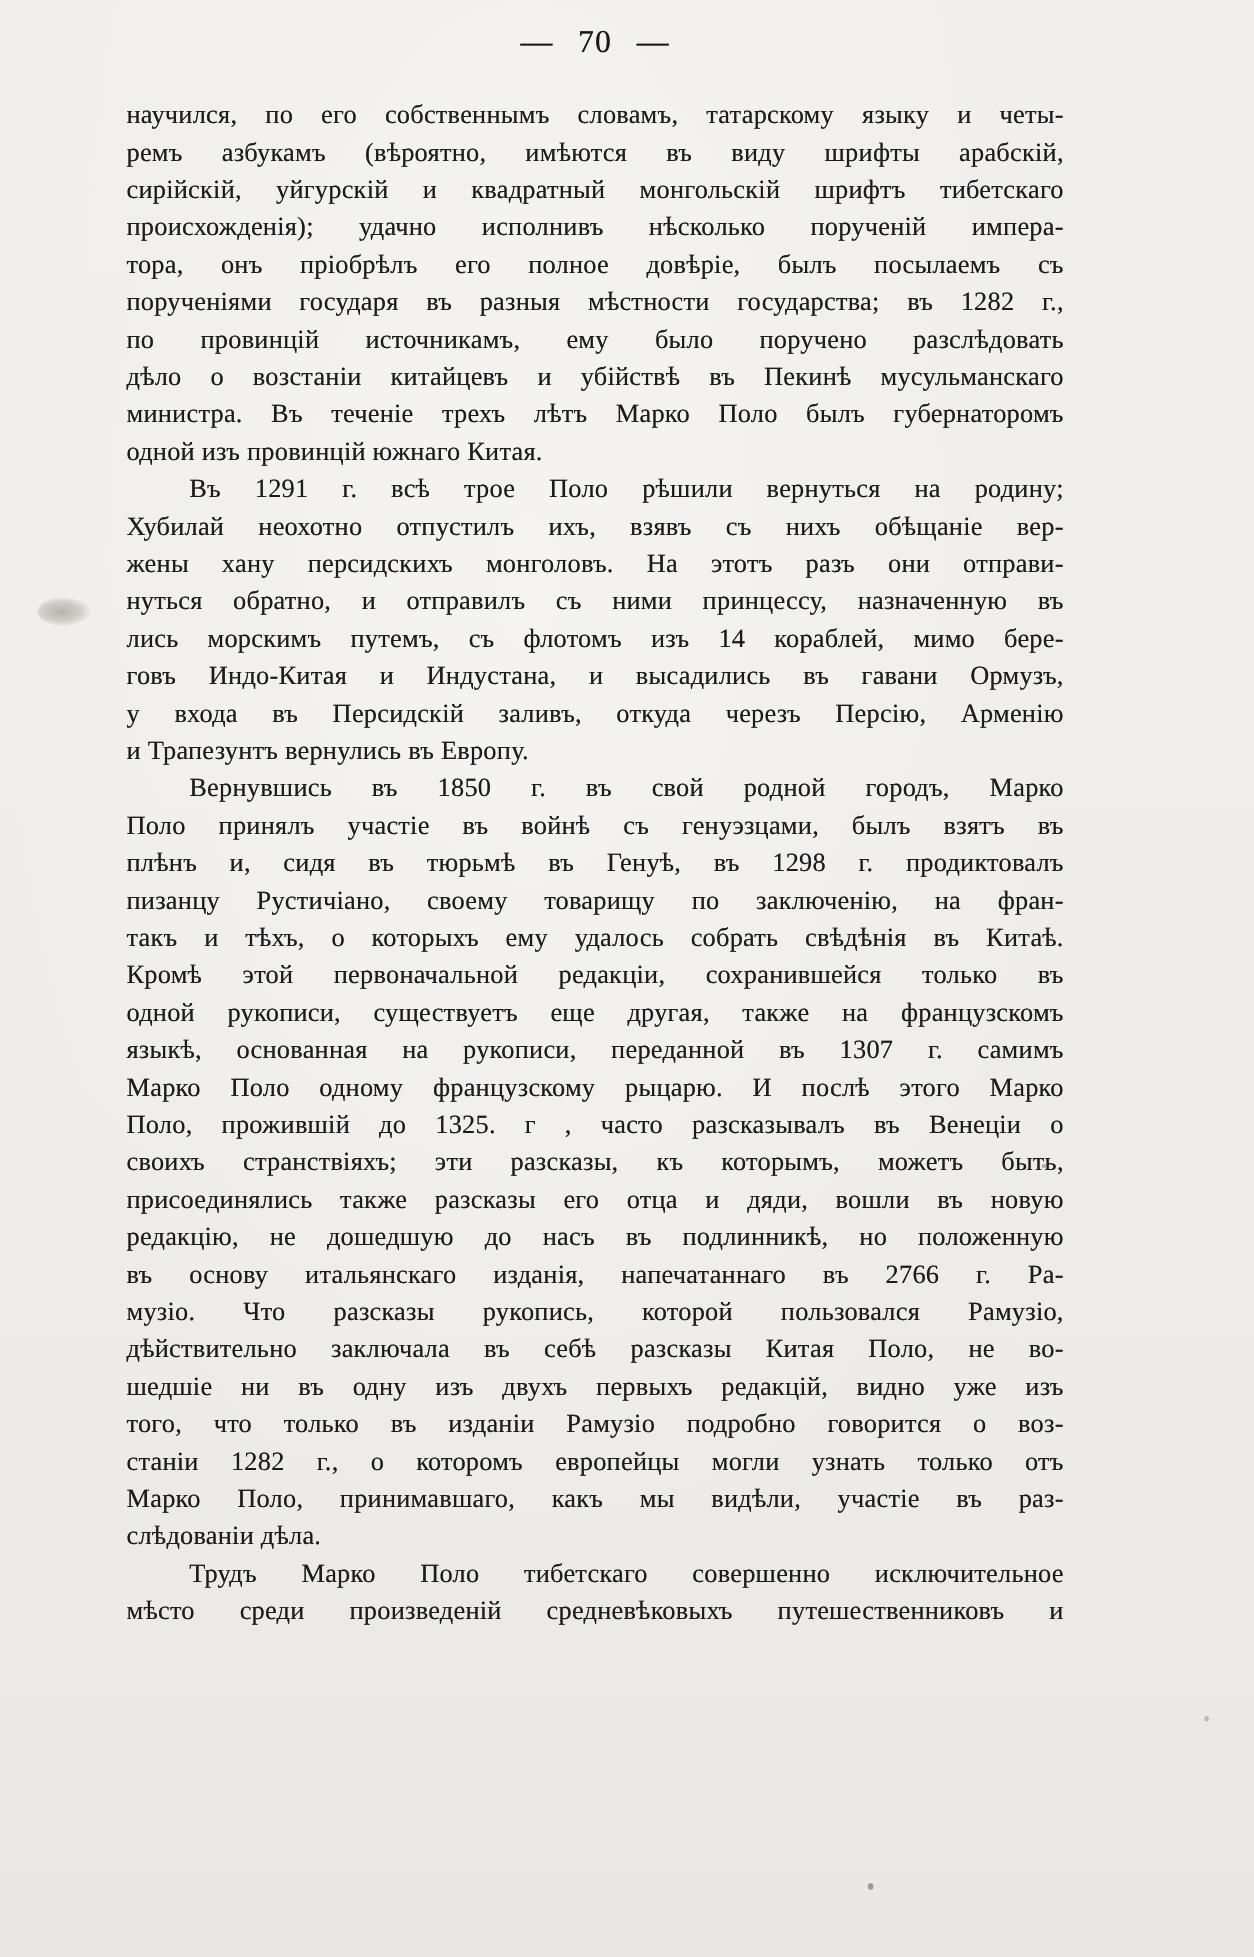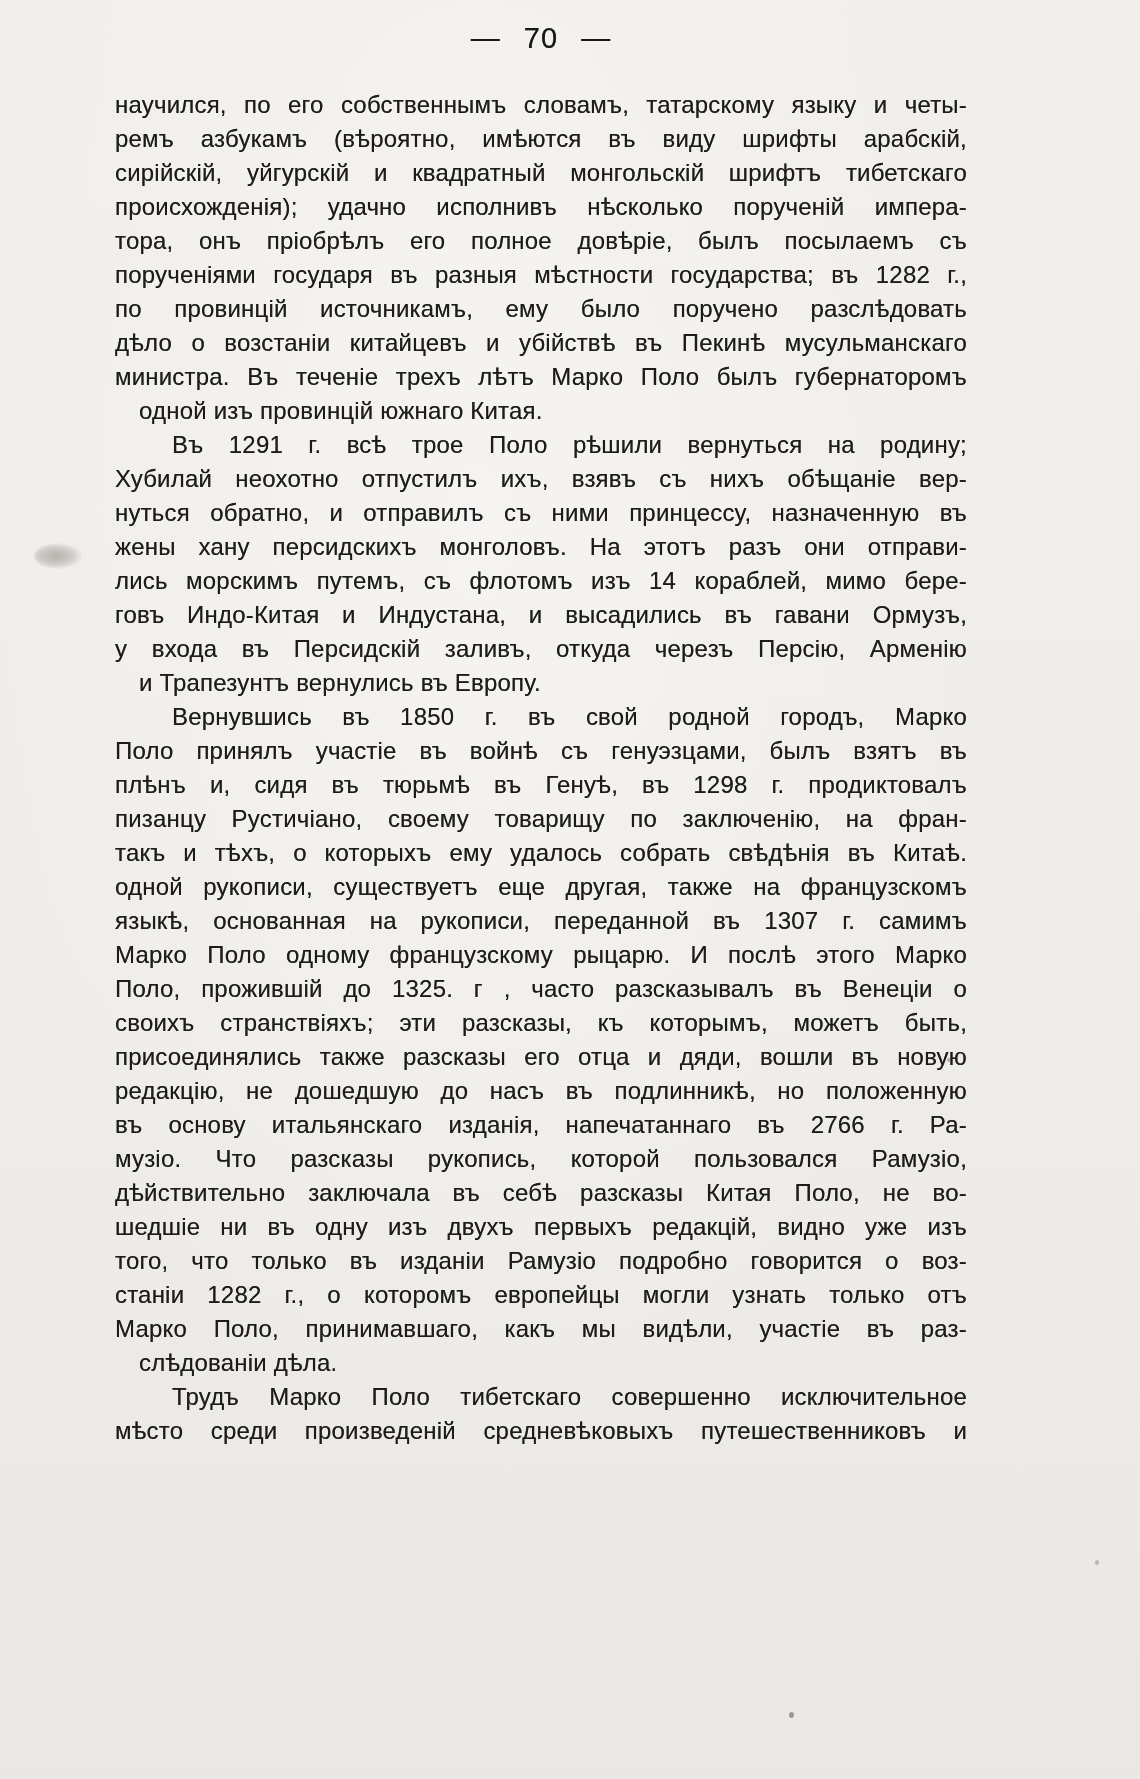--- a/index.html
+++ b/index.html
@@ -6,21 +6,21 @@
 
   .page {
     position: relative;
     width: 1140px;
     height: 1779px;
     margin: 0 auto;
     overflow: hidden;
     background:
       radial-gradient(ellipse at 42% 30%, rgba(255,255,255,0.35) 0%, rgba(255,255,255,0) 55%),
       linear-gradient(180deg, #f1efec 0%, #efedea 55%, #eae8e4 100%);
-    font-family: Liberation Sans, sans-serif;
+    font-family: Liberation Serif, serif;
     color: #1d1c1a;
   }
 
   .page-header {
     position: absolute;
     top: 22px;
     left: 115px;
     width: 852px;
     text-align: center;
     font-size: 29px;
@@ -41,21 +41,21 @@
   }
 
   .para { margin: 0; padding: 0; }
 
   .line {
     line-height: 34px;
     text-align: justify;
     text-align-last: justify;
     white-space: normal;
   }
-  .line.end  { text-align: right; text-align-last: left; margin-left: 24px; }
+  .line.end  { text-align: right; text-align-last: left; }
   .line.ind  { text-indent: 57px; }
 
   
   .smudge {
     position: absolute;
     left: 34px;
     top: 543px;
     width: 48px;
     height: 26px;
     border-radius: 50%;
@@ -89,34 +89,35 @@
       <div class="line">порученіями государя въ разныя мѣстности государства; въ 1282 г.,</div>
       <div class="line">по провинцій источникамъ, ему было поручено разслѣдовать</div>
       <div class="line">дѣло о возстаніи китайцевъ и убійствѣ въ Пекинѣ мусульманскаго</div>
       <div class="line">министра. Въ теченіе трехъ лѣтъ Марко Поло былъ губернаторомъ</div>
       <div class="line end">одной изъ провинцій южнаго Китая.</div>
     </div>
 
     <div class="para">
       <div class="line ind">Въ 1291 г. всѣ трое Поло рѣшили вернуться на родину;</div>
       <div class="line">Хубилай неохотно отпустилъ ихъ, взявъ съ нихъ обѣщаніе вер-</div>
+      <div class="line">жены хану персидскихъ монголовъ. На этотъ разъ они отправи-</div>
       <div class="line">нуться обратно, и отправилъ съ ними принцессу, назначенную въ</div>
-      <div class="line">жены хану персидскихъ монголовъ. На этотъ разъ они отправи-</div>
       <div class="line">лись морскимъ путемъ, съ флотомъ изъ 14 кораблей, мимо бере-</div>
       <div class="line">говъ Индо-Китая и Индустана, и высадились въ гавани Ормузъ,</div>
       <div class="line">у входа въ Персидскій заливъ, откуда черезъ Персію, Арменію</div>
       <div class="line end">и Трапезунтъ вернулись въ Европу.</div>
     </div>
 
     <div class="para">
       <div class="line ind">Вернувшись въ 1850 г. въ свой родной городъ, Марко</div>
       <div class="line">Поло принялъ участіе въ войнѣ съ генуэзцами, былъ взятъ въ</div>
       <div class="line">плѣнъ и, сидя въ тюрьмѣ въ Генуѣ, въ 1298 г. продиктовалъ</div>
       <div class="line">пизанцу Рустичіано, своему товарищу по заключенію, на фран-</div>
       <div class="line">такъ и тѣхъ, о которыхъ ему удалось собрать свѣдѣнія въ Китаѣ.</div>
+      <div class="line">Кромѣ этой первоначальной редакціи, сохранившейся только въ</div>
       <div class="line">одной рукописи, существуетъ еще другая, также на французскомъ</div>
       <div class="line">языкѣ, основанная на рукописи, переданной въ 1307 г. самимъ</div>
       <div class="line">Марко Поло одному французскому рыцарю. И послѣ этого Марко</div>
       <div class="line">Поло, прожившій до 1325. г , часто разсказывалъ въ Венеціи о</div>
       <div class="line">своихъ странствіяхъ; эти разсказы, къ которымъ, можетъ быть,</div>
       <div class="line">присоединялись также разсказы его отца и дяди, вошли въ новую</div>
       <div class="line">редакцію, не дошедшую до насъ въ подлинникѣ, но положенную</div>
       <div class="line">въ основу итальянскаго изданія, напечатаннаго въ 2766 г. Ра-</div>
       <div class="line">музіо. Что разсказы рукопись, которой пользовался Рамузіо,</div>
       <div class="line">дѣйствительно заключала въ себѣ разсказы Китая Поло, не во-</div>

